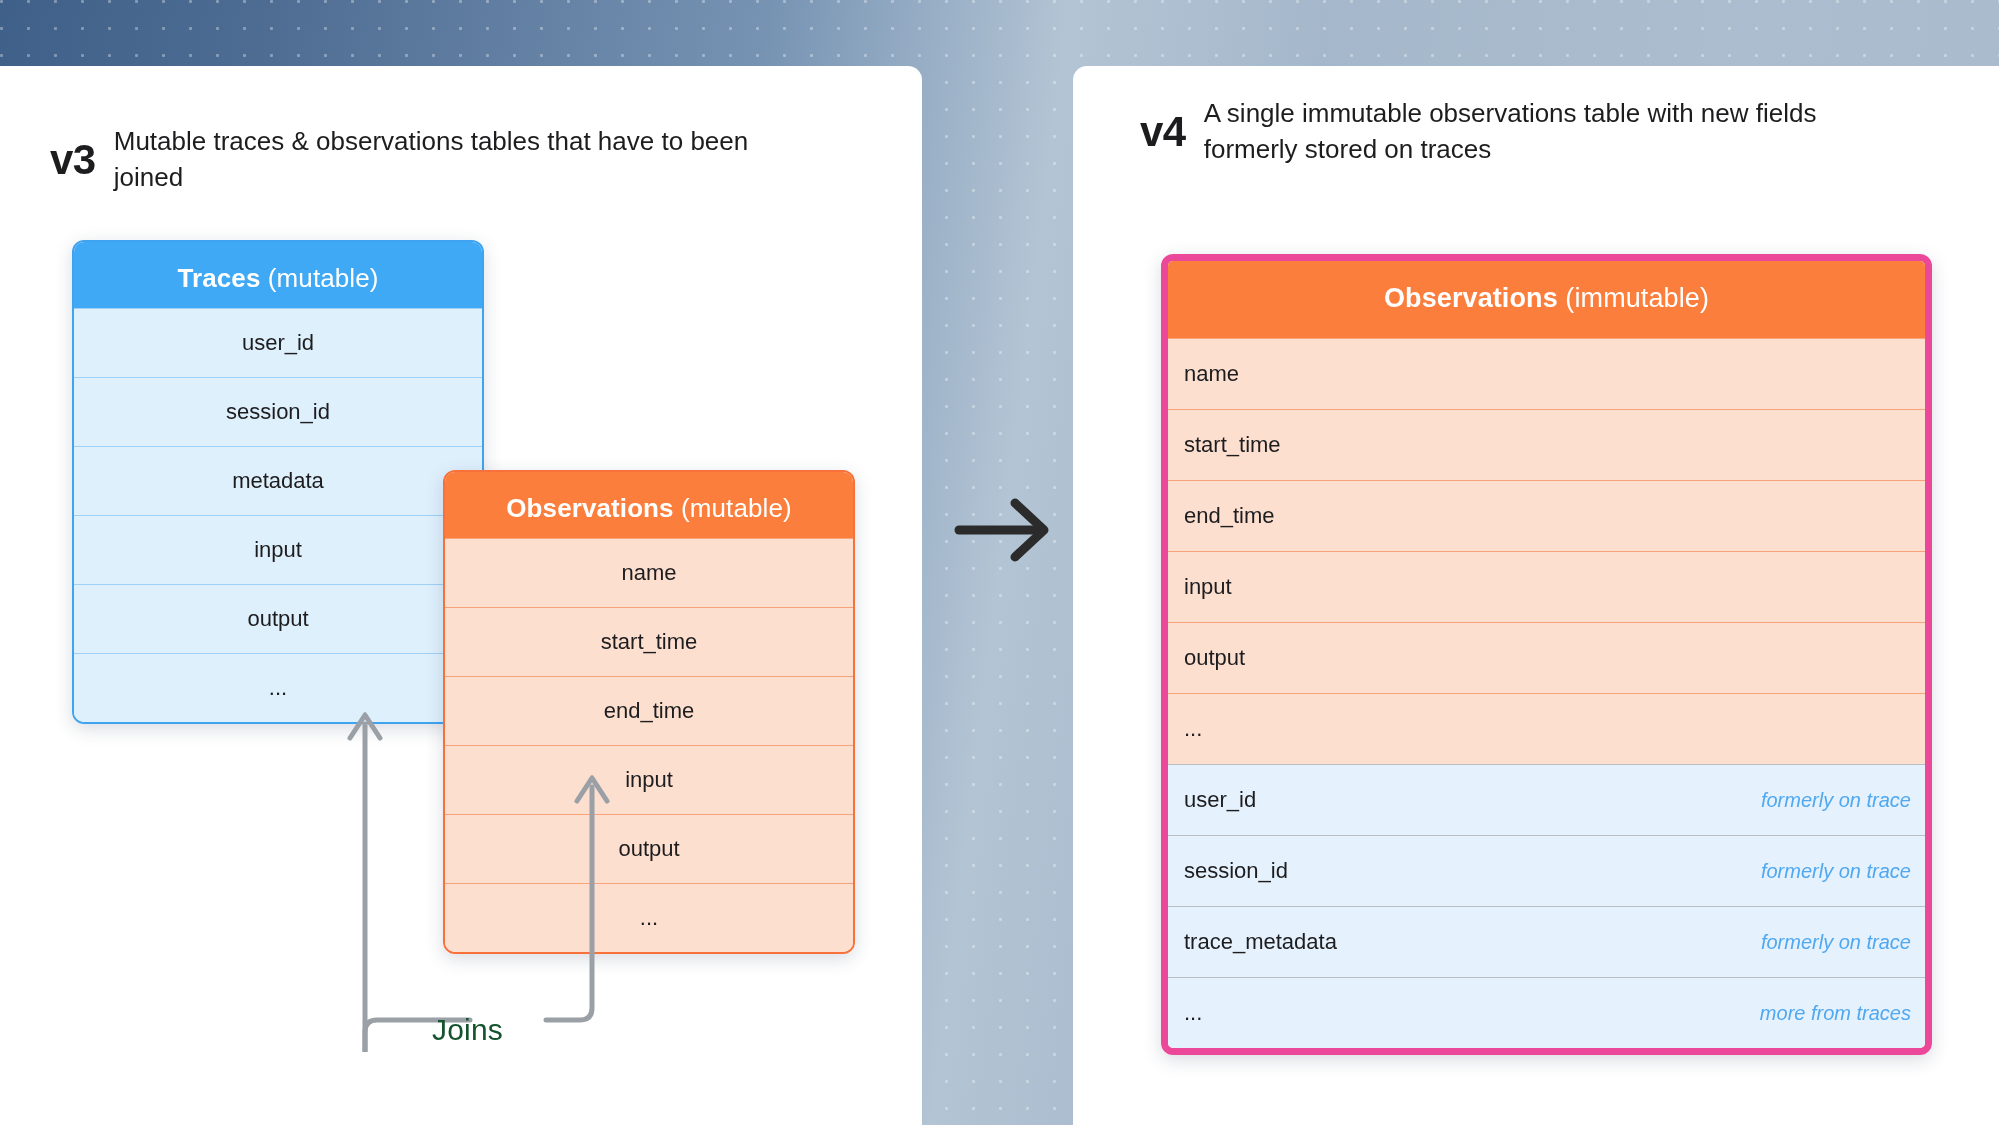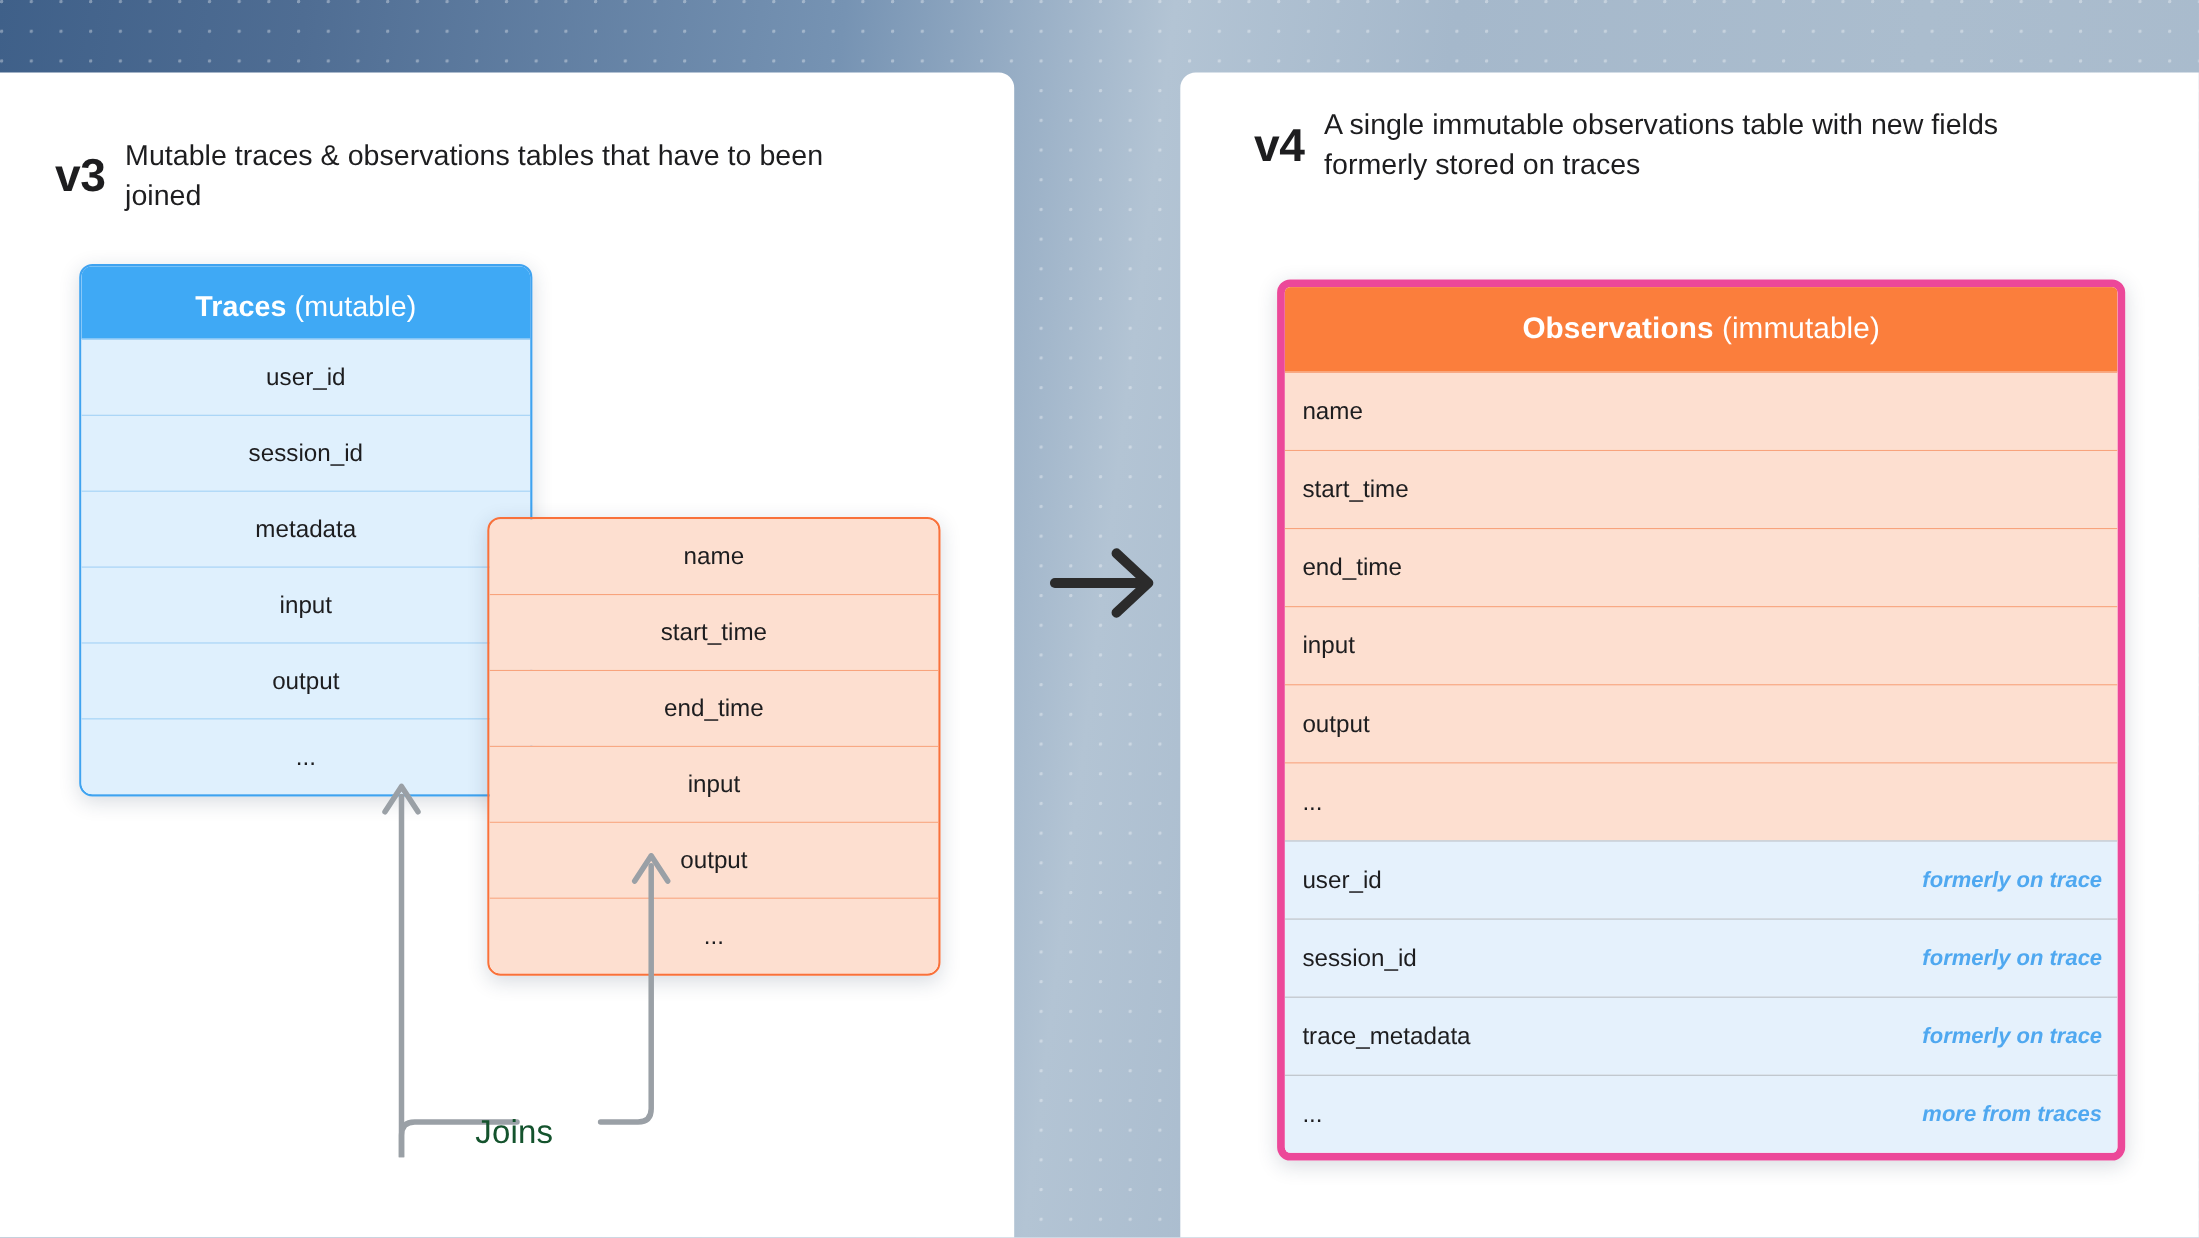--- a/index.html
+++ b/index.html
@@ -122,21 +122,21 @@
   }
   #tbl-obs-imm .row:first-of-type { border-top: none; }
   #tbl-obs-imm .row.blue {
     background: #e5f1fc;
     border-top: 1px solid #b9bec4;
   }
   .note {
     font-size: 20px;
     font-style: italic;
     color: #4fa8f0;
-    font-weight: 700;
+    font-weight: 400;
   }
 
   
   #center-arrow {
     position: absolute;
     left: 951px;
     top: 490px;
     width: 110px;
     height: 80px;
     color: #2b2b2b;
@@ -180,20 +180,23 @@
   </div>
   <div class="row">user_id</div>
   <div class="row">session_id</div>
   <div class="row">metadata</div>
   <div class="row">input</div>
   <div class="row">output</div>
   <div class="row">...</div>
 </div>
 
 <div class="tbl" id="tbl-obs-mut">
+  <div class="tbl-head">
+    <b>Observations</b><span> (mutable)</span>
+  </div>
   <div class="row">name</div>
   <div class="row">start_time</div>
   <div class="row">end_time</div>
   <div class="row">input</div>
   <div class="row">output</div>
   <div class="row">...</div>
 </div>
 
 <div id="joins-wrap">
   <svg width="420" height="340" viewBox="0 0 420 340" fill="none">

